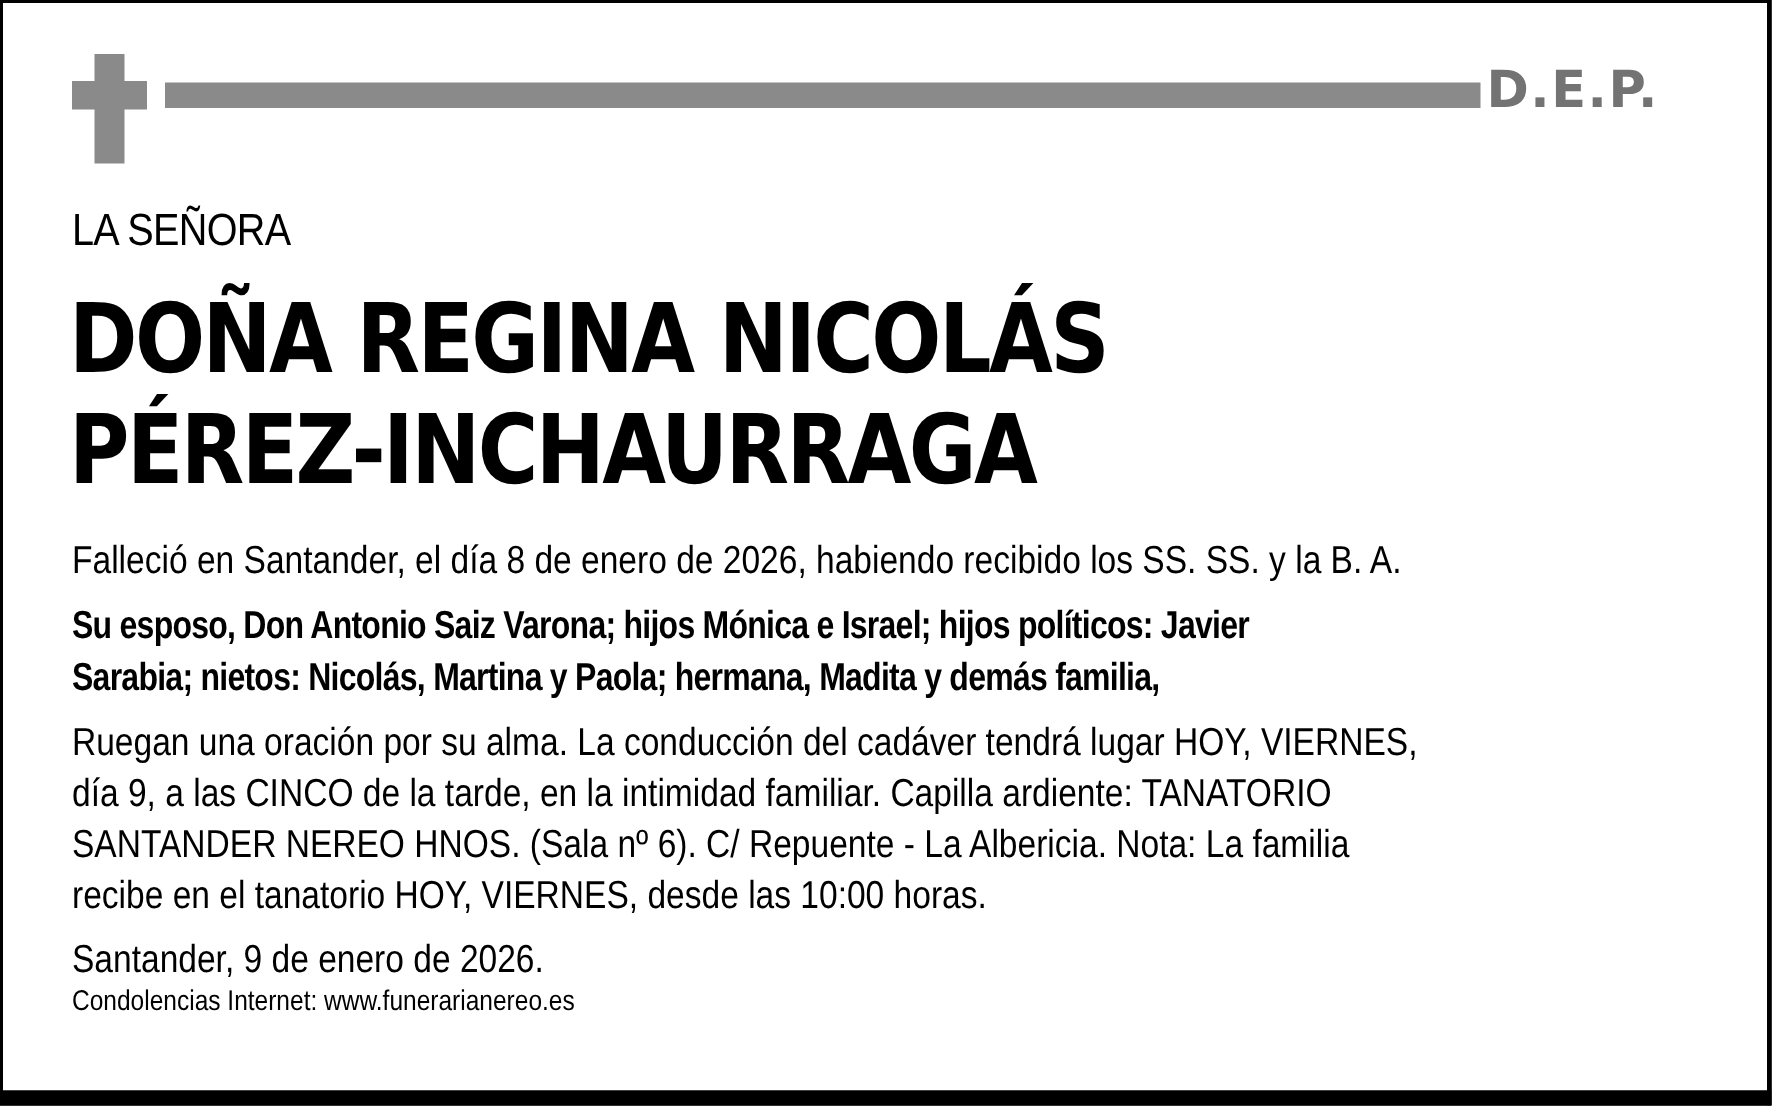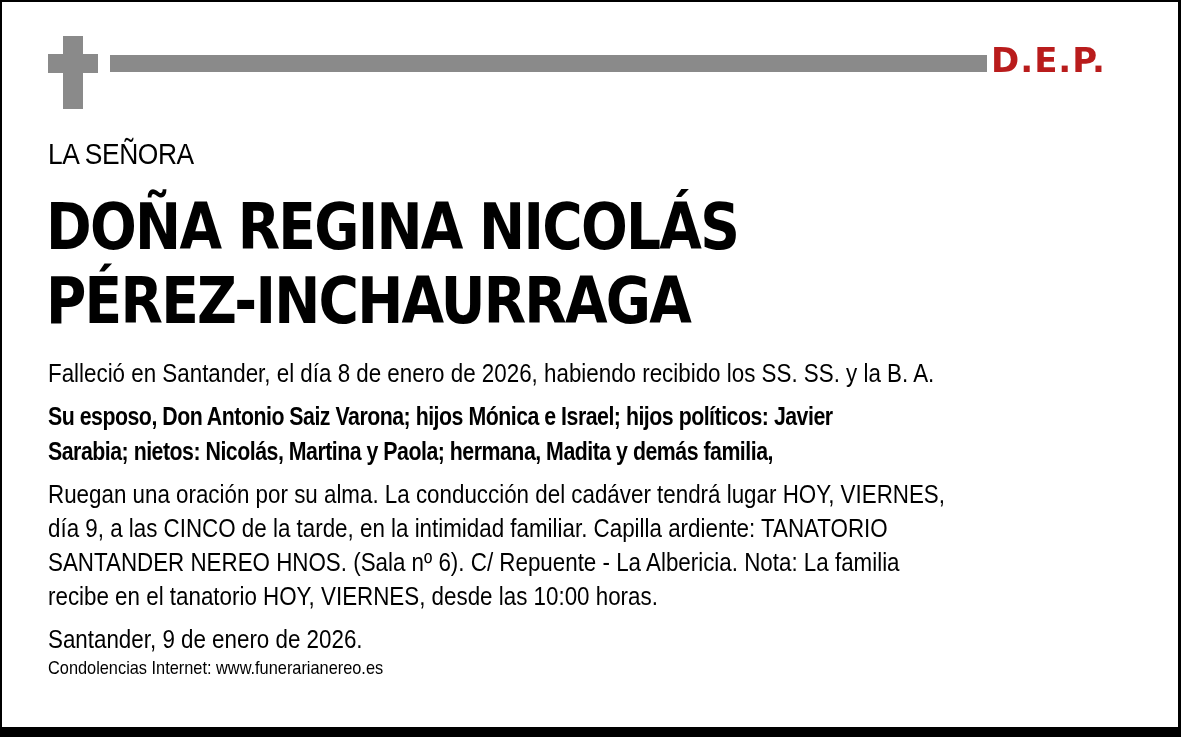--- a/index.html
+++ b/index.html
@@ -65,21 +65,21 @@
       background: #8a8a8a;
     }
     .dep {
       position: absolute;
       left: 989px;
       top: 38px;
       font-family: "DejaVu Sans", sans-serif;
       font-weight: bold;
       font-size: 34px;
       letter-spacing: 1px;
-      color: #b91c1c;
+      color: #737373;
       line-height: 40px;
     }
     .prefix {
       position: absolute;
       left: 46px;
       top: 134px;
       font-family: "Liberation Sans Narrow", "Liberation Sans", sans-serif;
       font-size: 30px;
       line-height: 36px;
       letter-spacing: -0.5px;

